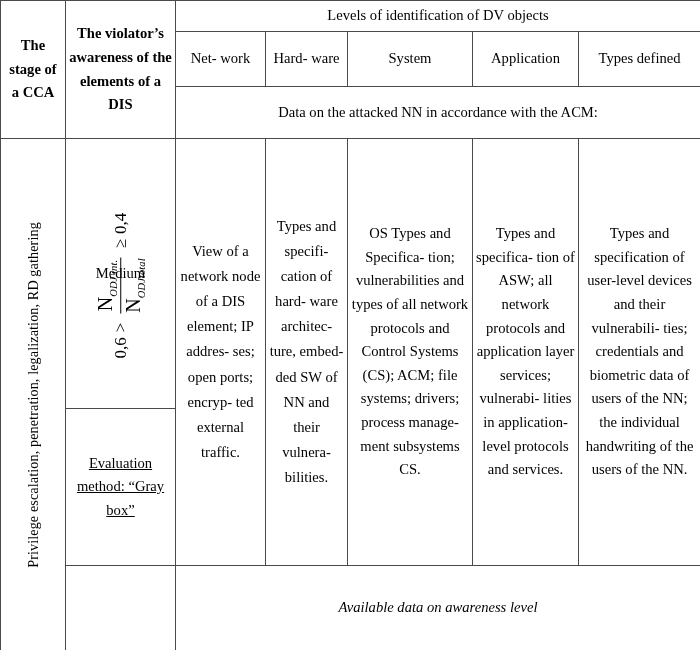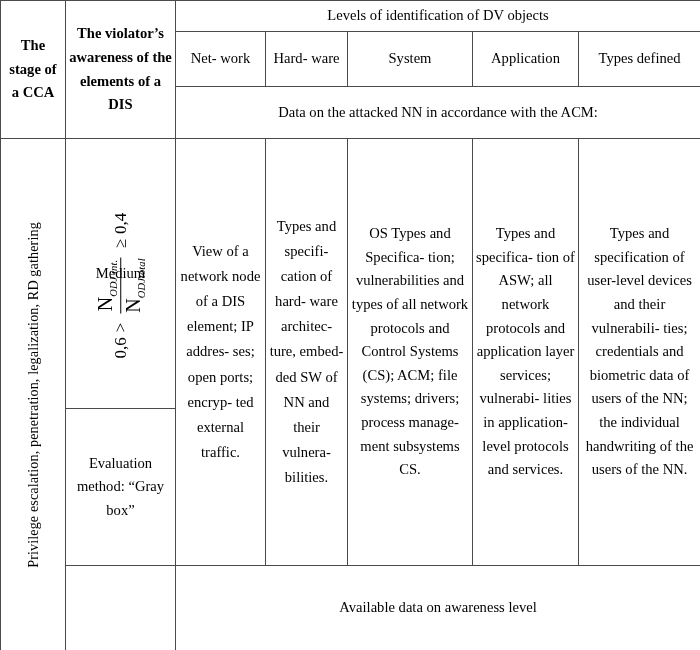--- a/index.html
+++ b/index.html
@@ -152,34 +152,36 @@
     font-style: italic;
     font-size: 10.5px;
     vertical-align: sub;
     letter-spacing: 0.1px;
   }
 
   .cell-eval {
     vertical-align: top;
     padding-top: 8px;
     line-height: 1.72;
+    text-decoration: underline;
   }
 
   
   .cell-body {
     vertical-align: top;
     padding-top: 6px;
     line-height: 1.72;
     font-size: 14.6px;
   }
   .cell-body.narrow { line-height: 1.72; }
 
   .cell-available {
     vertical-align: middle;
     line-height: 1.4;
+    font-style: italic;
   }
 </style>
 </head>
 <body>
 
 <div class="table-wrap">
   <table class="matrix">
     <colgroup>
       <col class="col-stage">
       <col class="col-aware">

